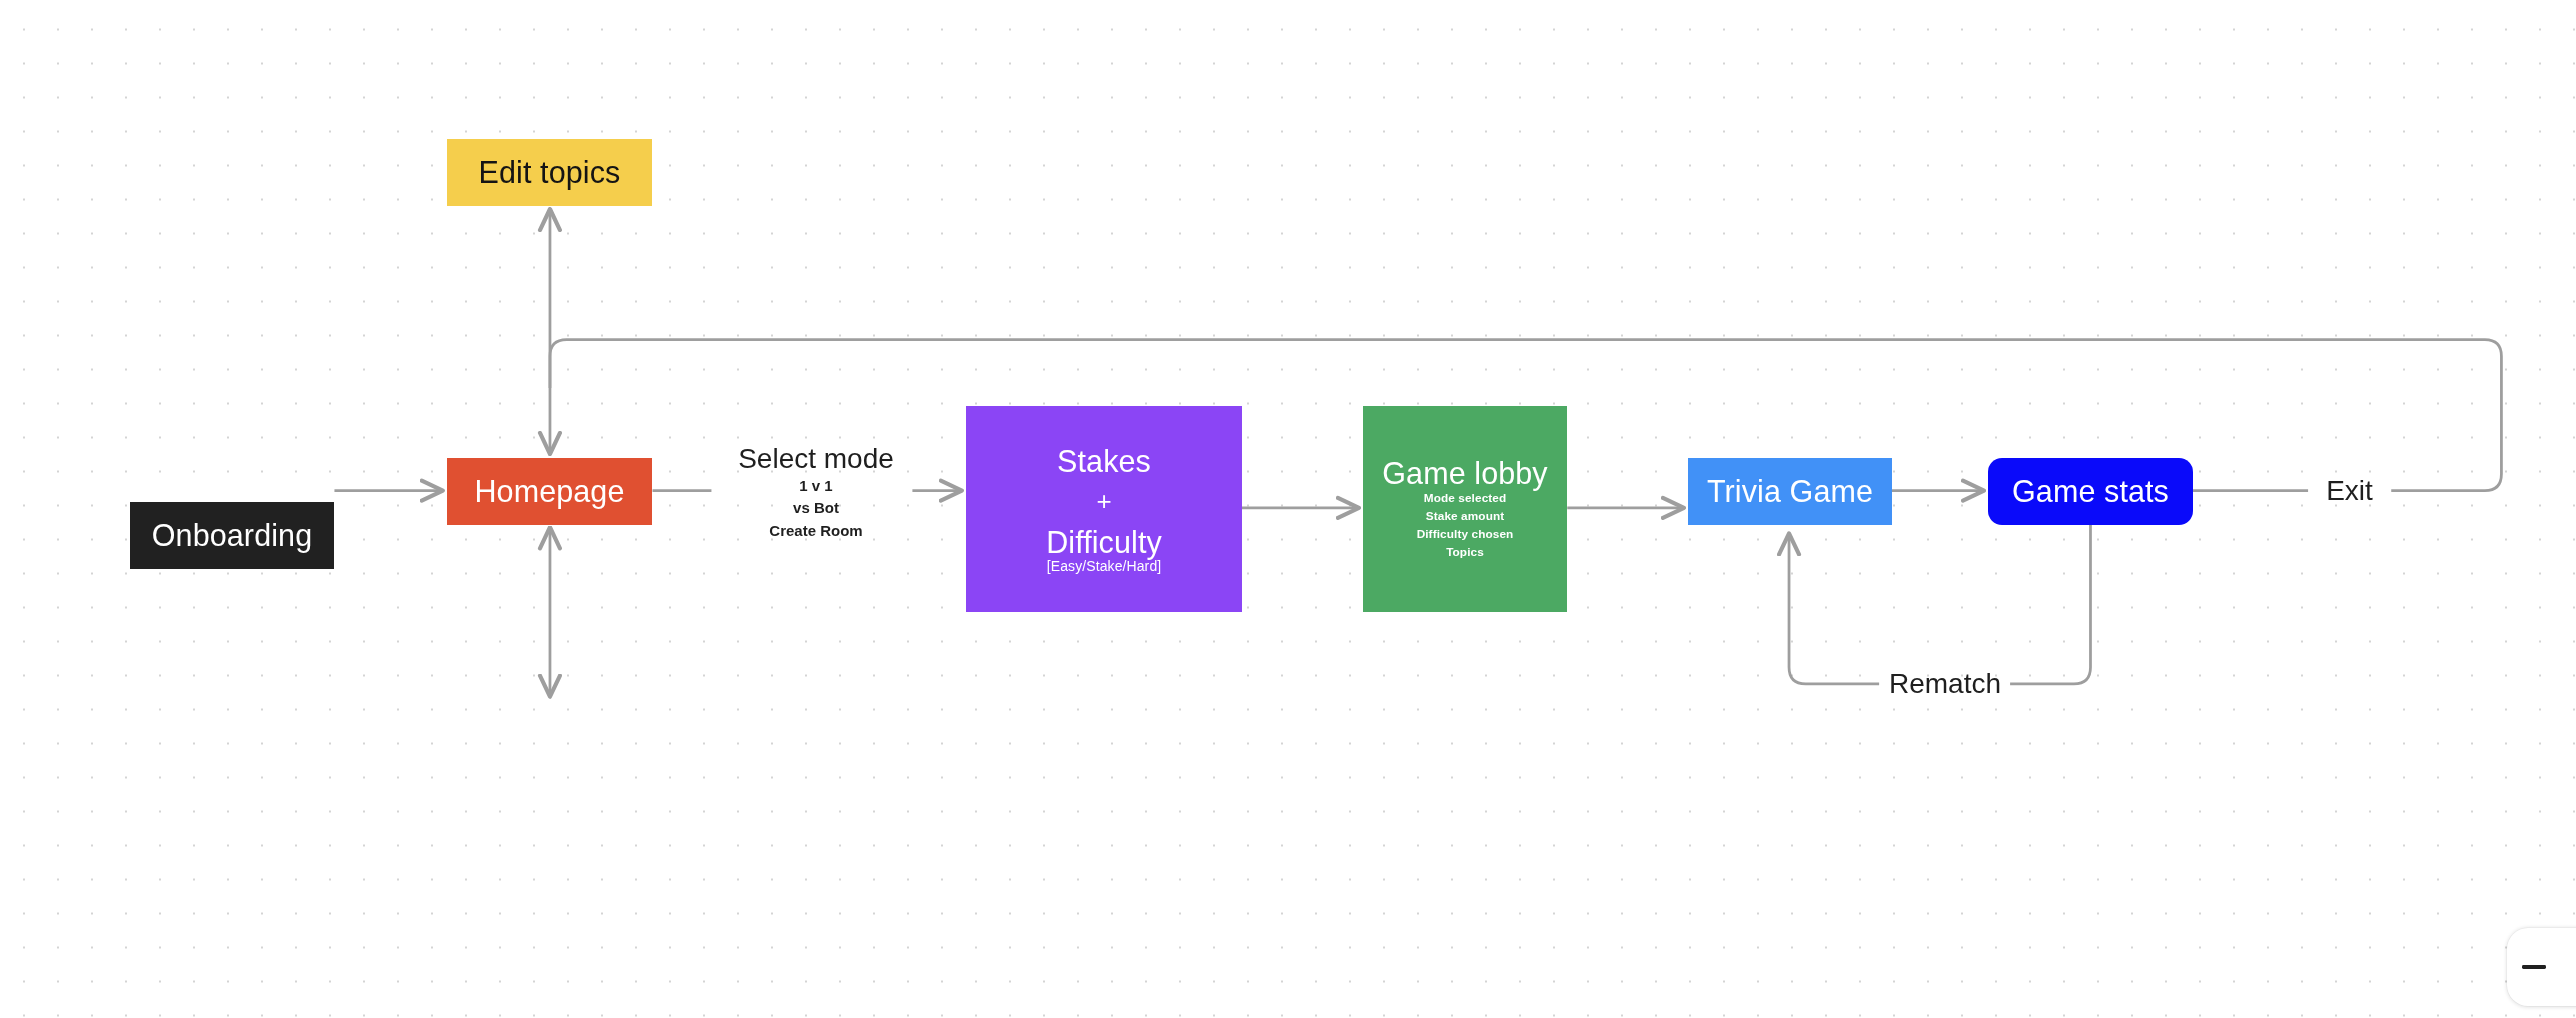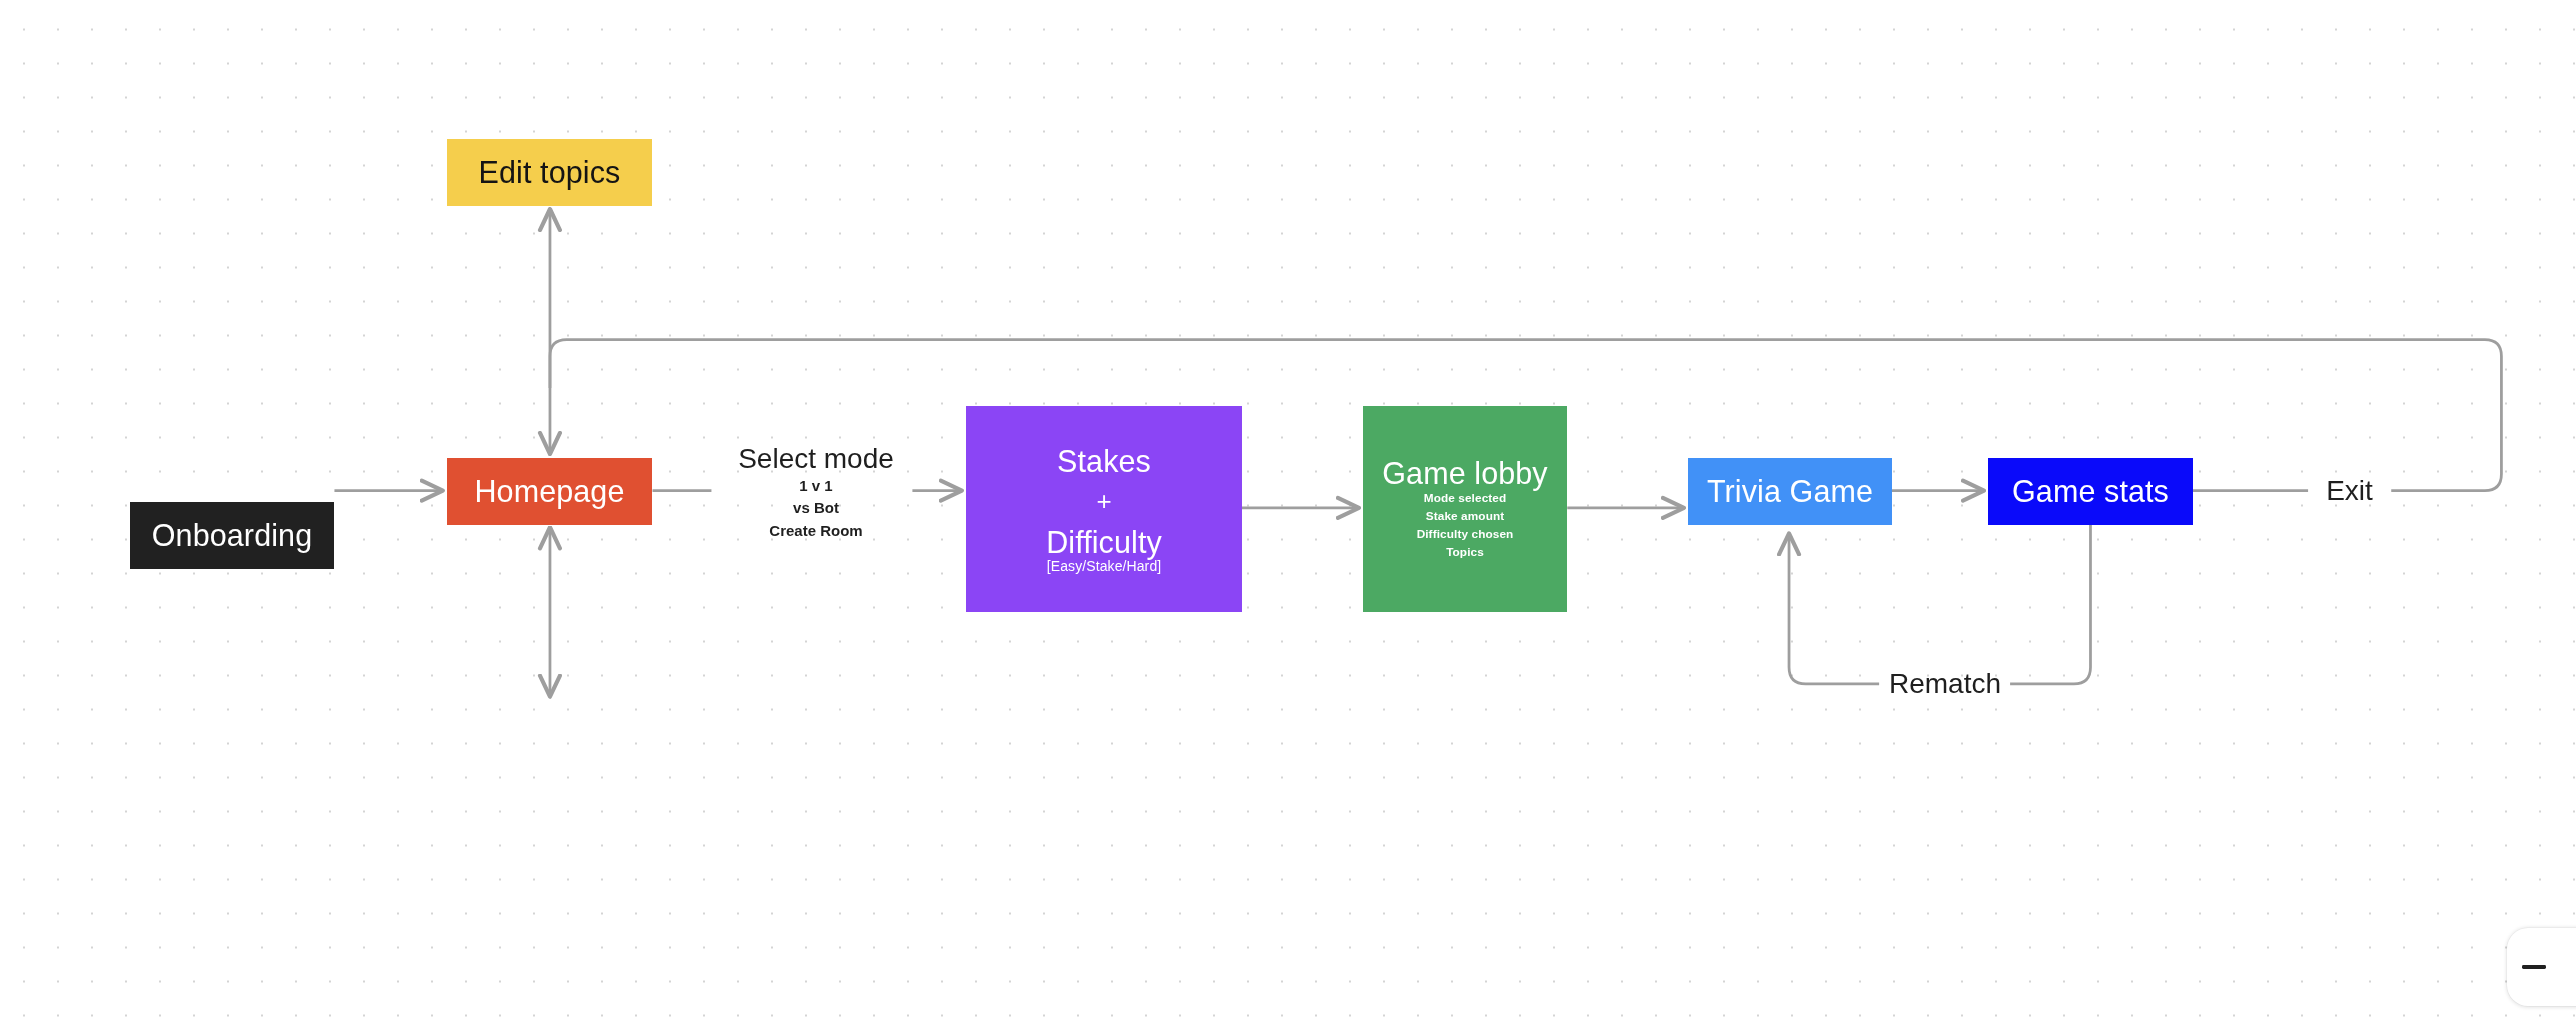--- a/index.html
+++ b/index.html
@@ -167,21 +167,21 @@
     <div class="sub">Mode selected</div>
     <div class="sub">Stake amount</div>
     <div class="sub">Difficulty chosen</div>
     <div class="sub">Topics</div>
   </div>
 
   <div class="node" style="left:1688px; top:458px; width:204px; height:67px; background:#4191f7; color:#ffffff;">
     <div class="title">Trivia Game</div>
   </div>
 
-  <div class="node" style="left:1988px; top:458px; width:205px; height:67px; background:#0a0afa; color:#ffffff;">
+  <div class="node" style="left:1988px; top:458px; width:205px; height:67px; background:#0a0afa; color:#ffffff;border-radius:14px;">
     <div class="title">Game stats</div>
   </div>
 
   <div class="edge-label" style="left:712px; top:466px; width:208px; height:76px;justify-content:flex-end;">
     <div class="lbl-main">Select mode</div>
     <div class="lbl-sub">1 v 1</div>
     <div class="lbl-sub">vs Bot</div>
     <div class="lbl-sub">Create Room</div>
   </div>
 

